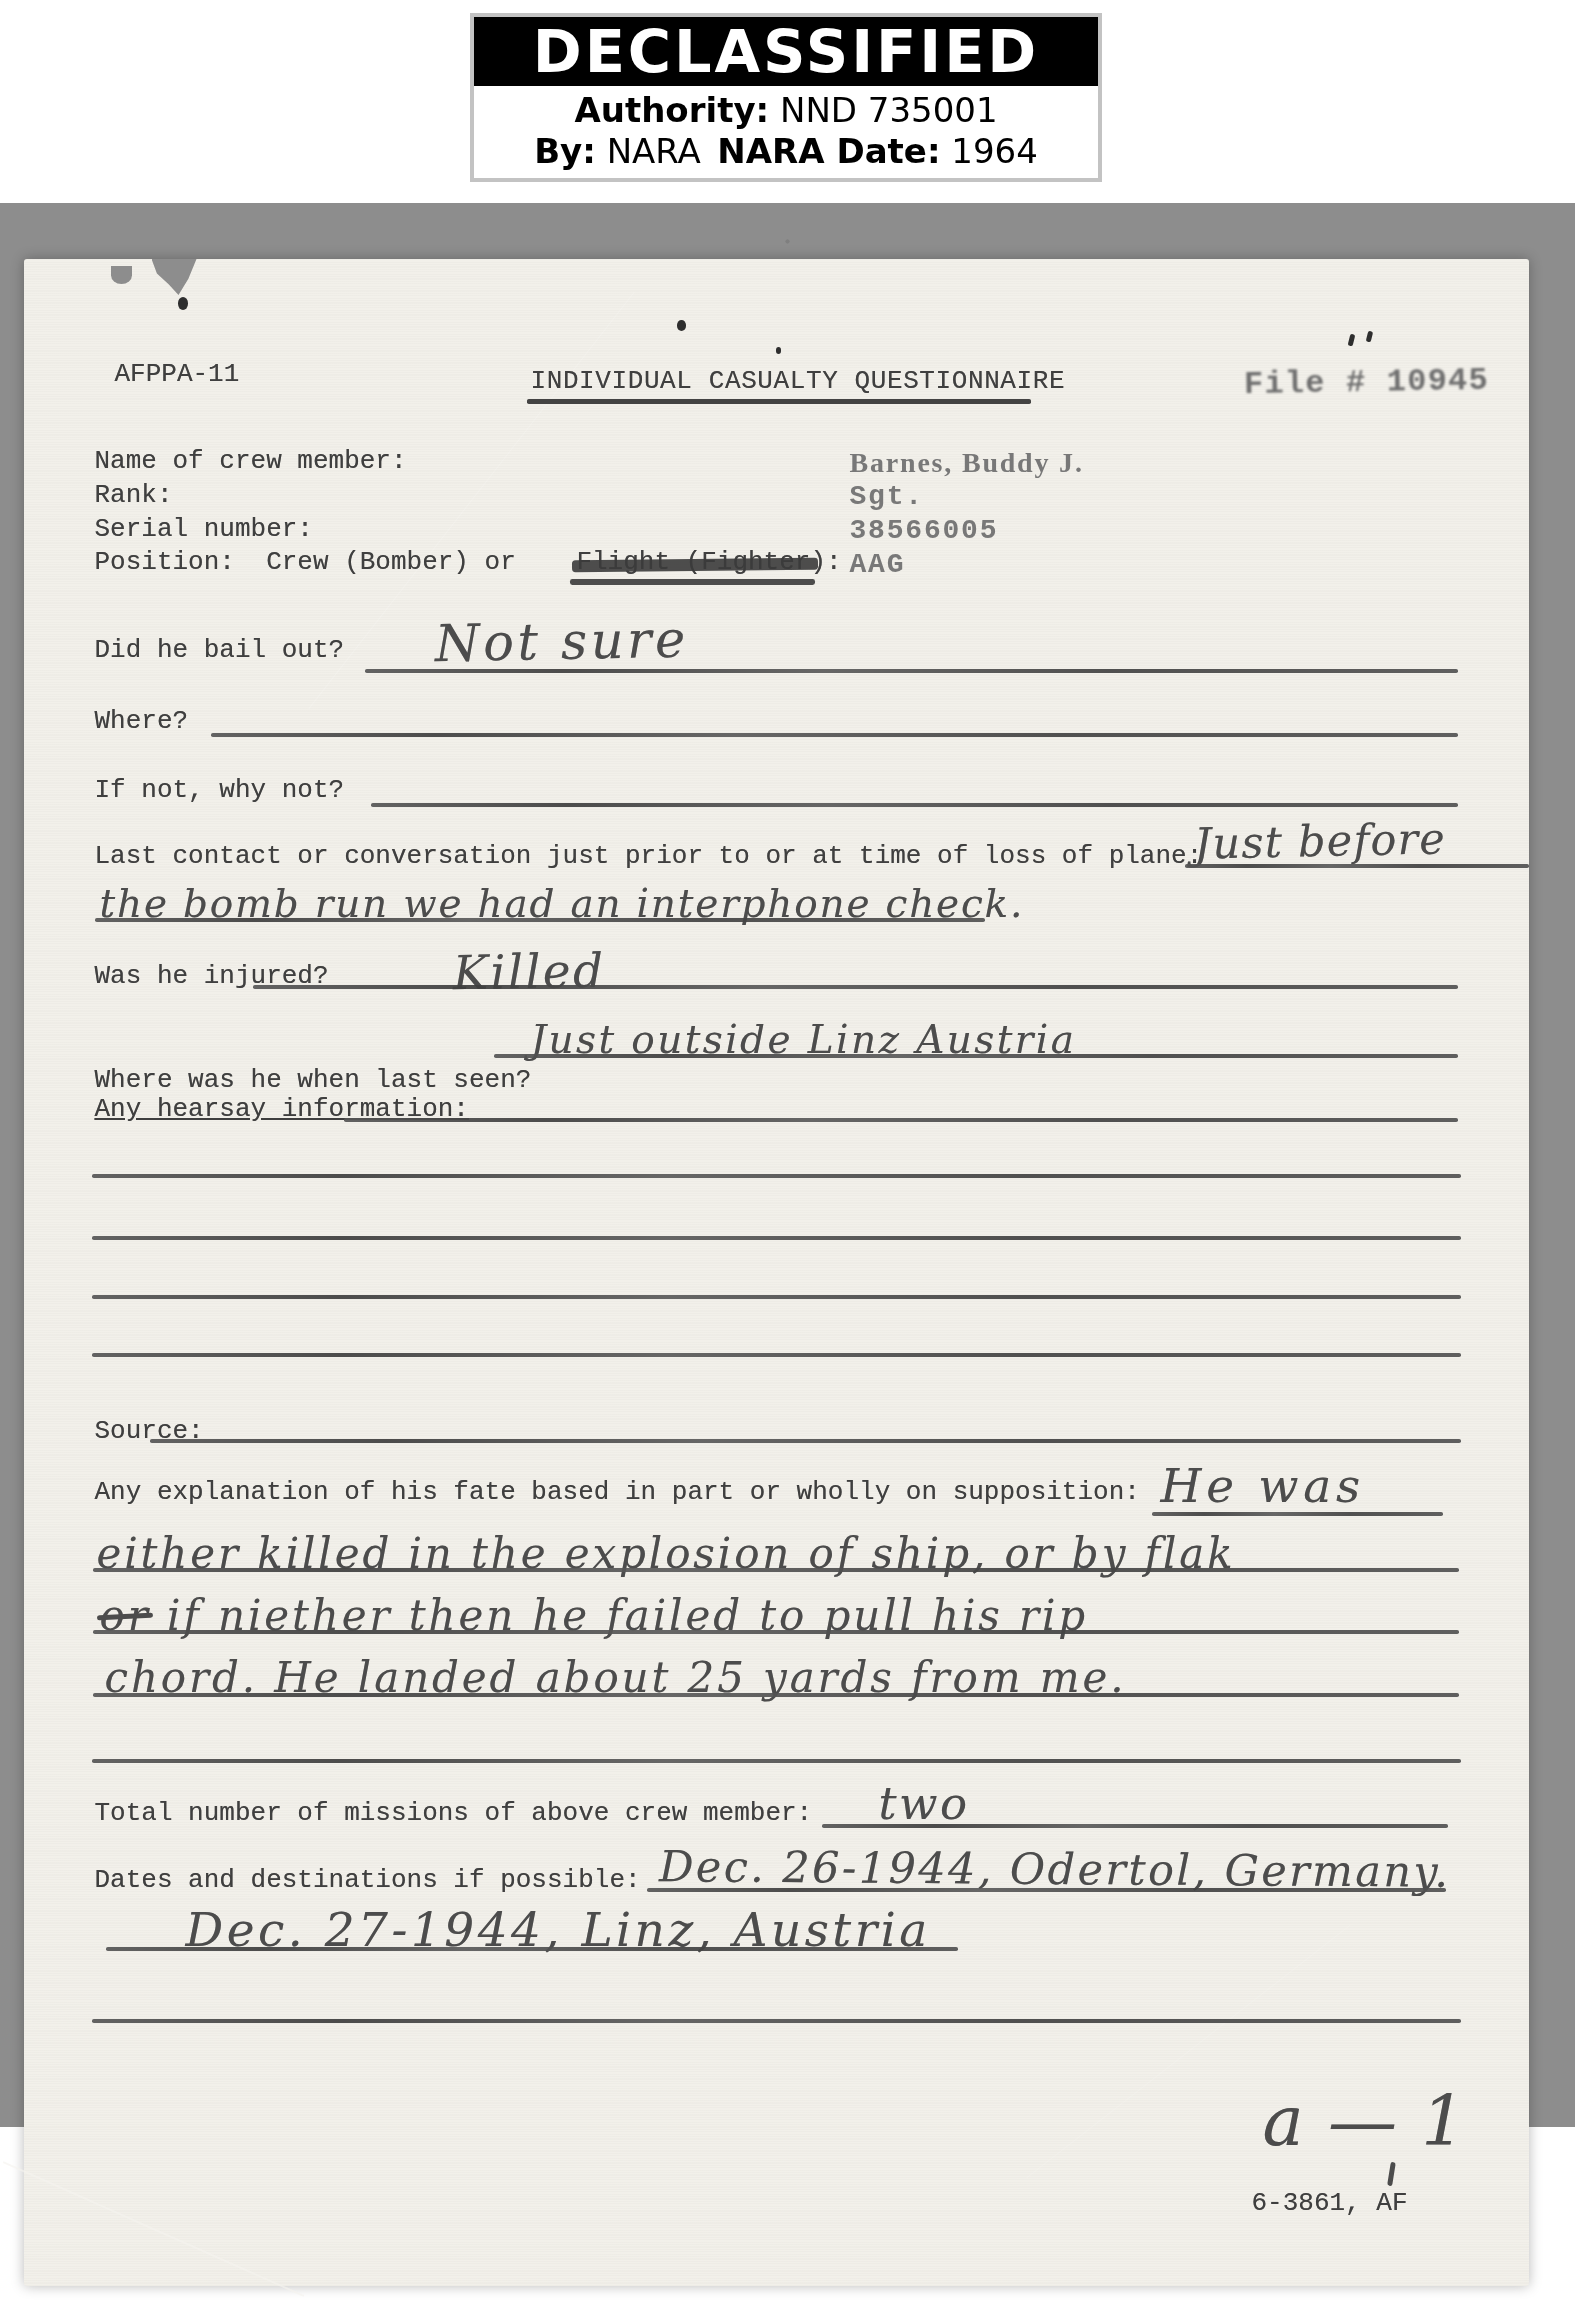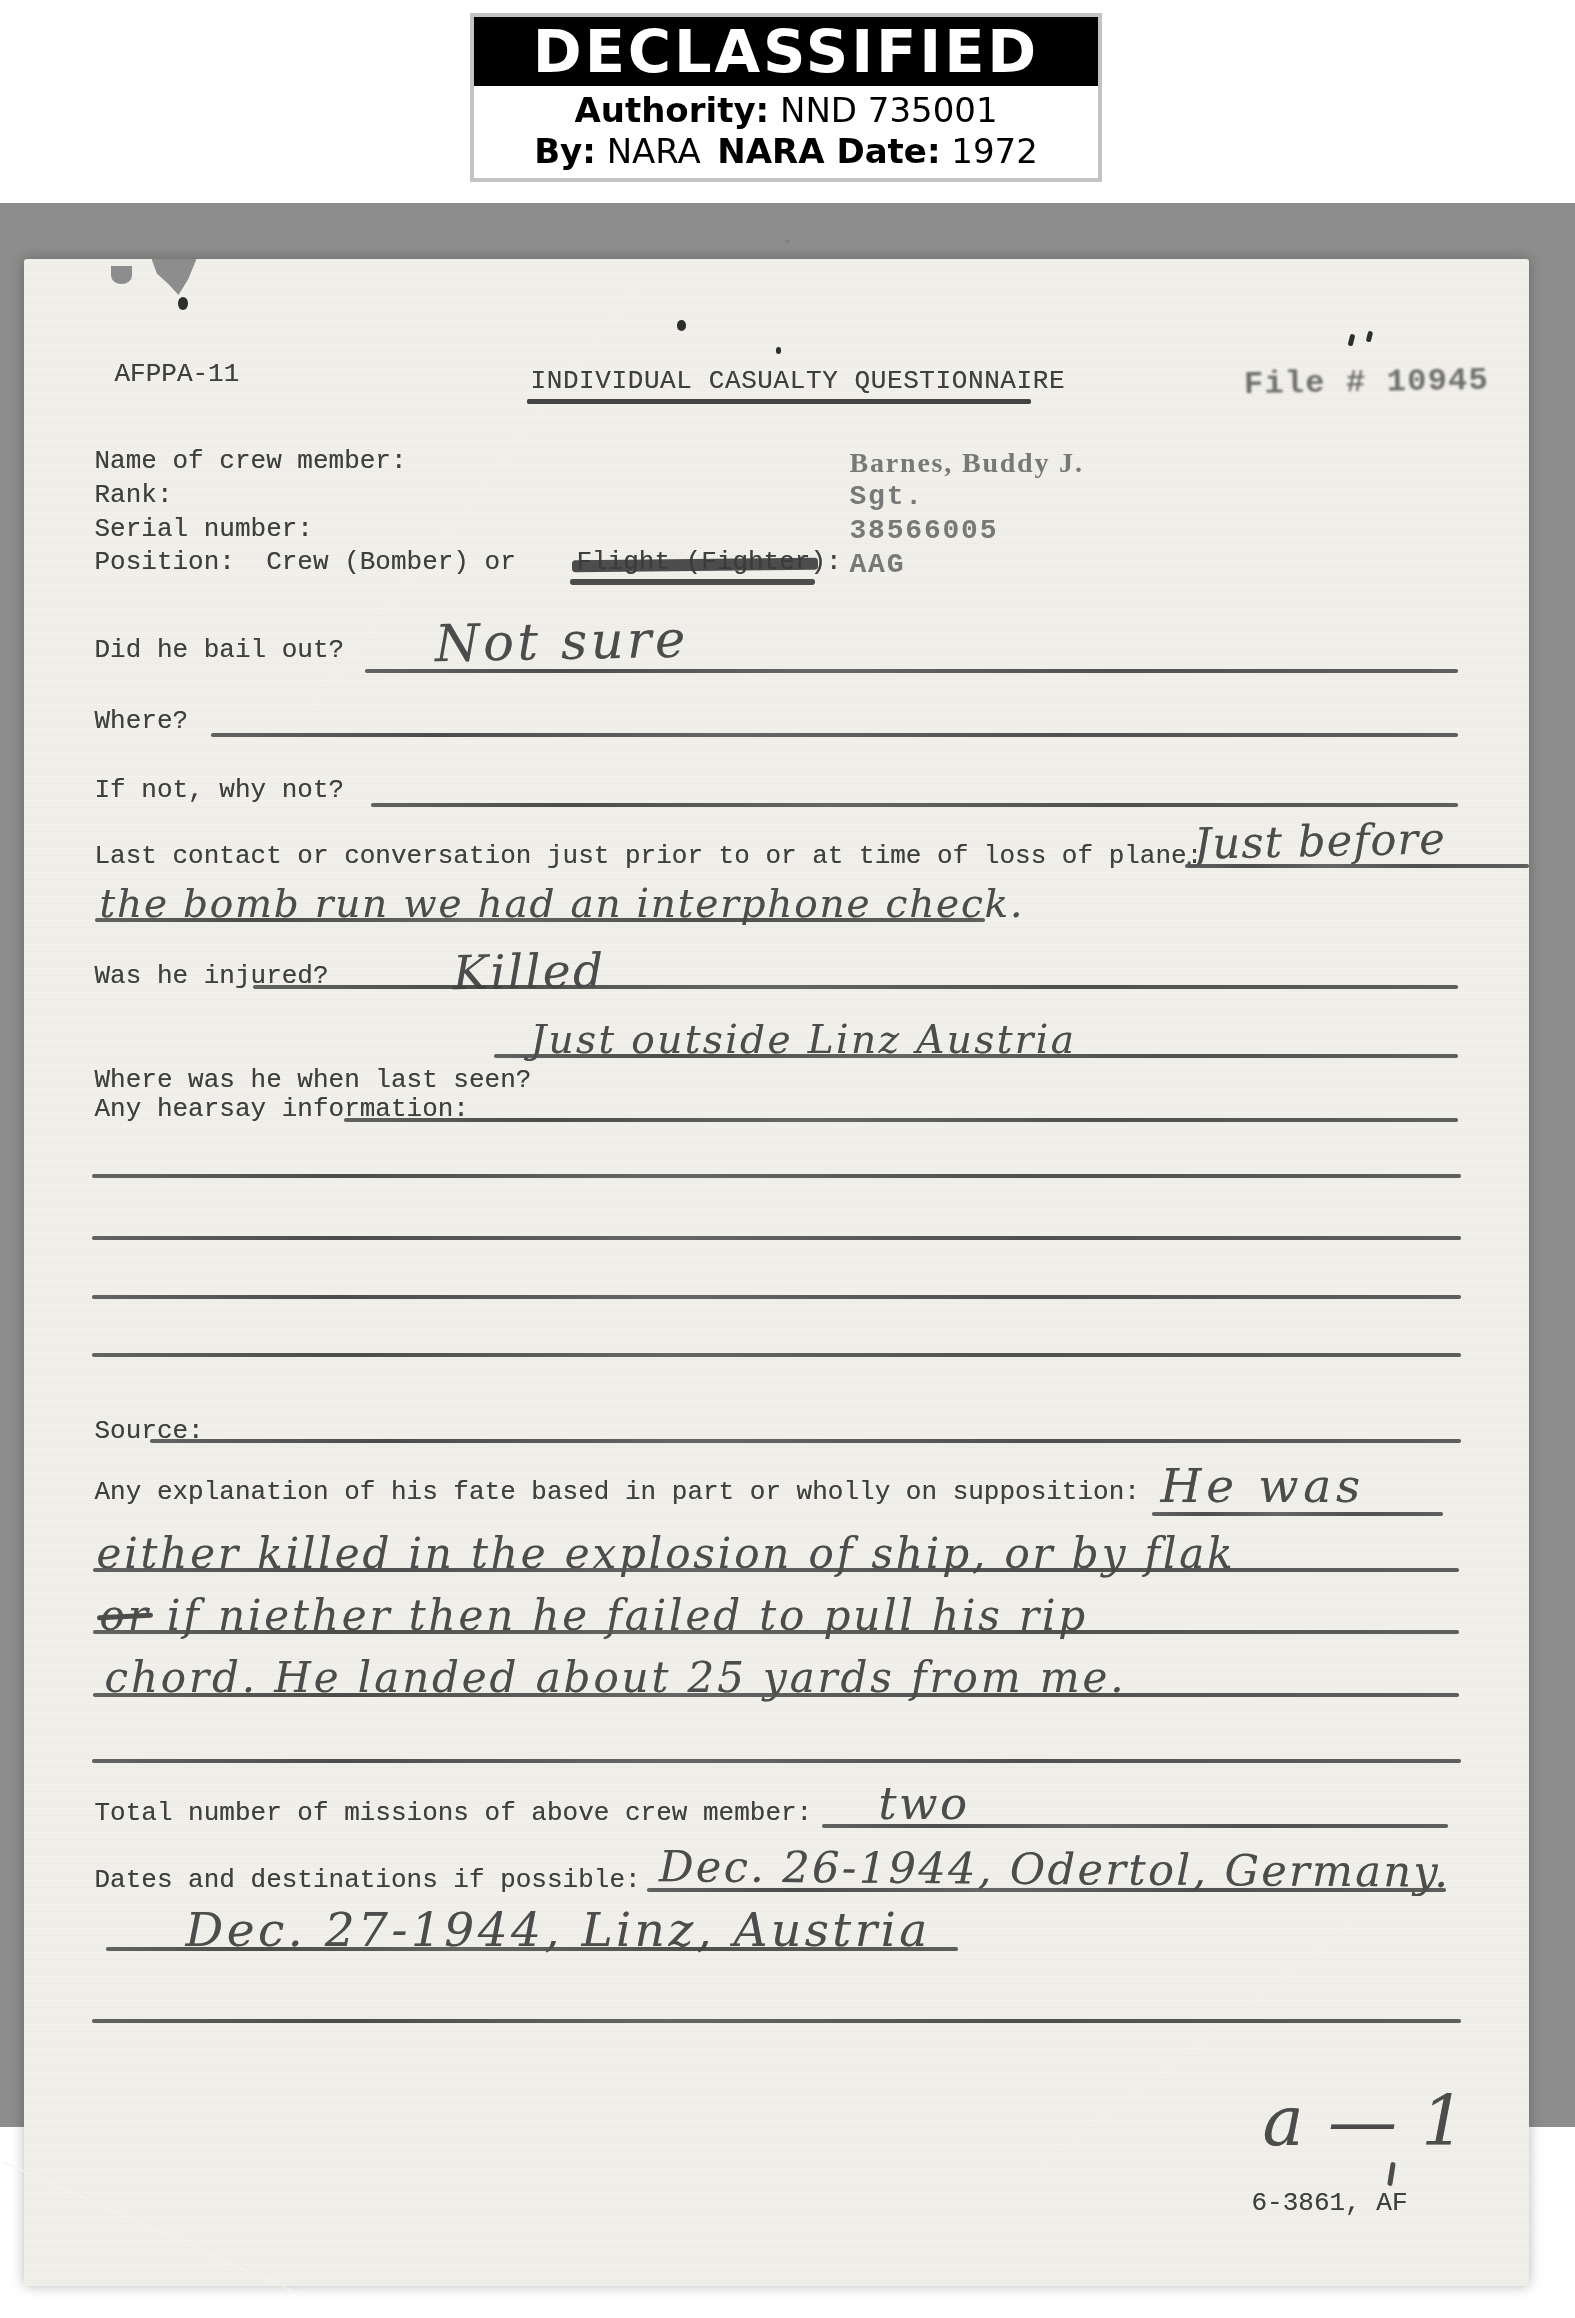--- a/index.html
+++ b/index.html
@@ -66,21 +66,21 @@
   .crease{position:absolute;background:rgba(245,243,238,.65);height:1.8px;}
 </style>
 </head>
 <body>
 
 <div class="canvas">
 
   <div class="decl">
     <div class="decl-bar">DECLASSIFIED</div>
     <div class="decl-l1"><span class="b">Authority:</span> <span>NND 735001</span></div>
-    <div class="decl-l2"><span class="b">By:</span> <span>NARA</span><span class="sp"></span><span class="b">NARA Date:</span> <span>1972</span></div>
+    <div class="decl-l2"><span class="b">By:</span> <span>NARA</span><span class="sp"></span><span class="b">NARA Date:</span> <span>1964</span></div>
   </div>
 
   <div class="scan">
     <div class="paper">
 
       <div class="notch" style="left:128px;top:0;width:45px;height:36px;clip-path:polygon(0 0,100% 0,82% 55%,60% 100%,38% 70%,12% 40%);"></div>
       <div class="notch" style="left:87px;top:7px;width:21px;height:17.6px;border-radius:0 0 60% 60%;"></div>
       <div class="dot" style="left:154px;top:38px;width:10.6px;height:13px;"></div>
       <div class="dot" style="left:653px;top:61px;width:9.4px;height:10.6px;"></div>
       <div class="dot" style="left:752px;top:88px;width:5.9px;height:7px;"></div>
@@ -122,21 +122,21 @@
       <div class="rule" style="left:71px;top:659px;width:890px;"></div>
 
       <div class="tw" style="left:71px;top:702px;">Was he injured?</div>
       <div class="hand" style="left:429px;top:685px;font-size:47px;letter-spacing:2.4px;transform:rotate(-1deg);">Killed</div>
       <div class="rule" style="left:229px;top:726px;width:1205px;"></div>
 
       <div class="tw" style="left:71px;top:806px;">Where was he when last seen?</div>
       <div class="hand" style="left:507px;top:758px;font-size:39px;letter-spacing:2.4px;">Just outside Linz Austria</div>
       <div class="rule" style="left:470px;top:795px;width:964px;"></div>
 
-      <div class="tw" style="left:71px;top:835px;">Any hearsay information:</div>
+      <div class="tw" style="left:71px;top:835px;text-decoration:underline;">Any hearsay information:</div>
       <div class="rule" style="left:320px;top:859px;width:1114px;"></div>
       <div class="rule" style="left:68px;top:915px;width:1369px;"></div>
       <div class="rule" style="left:68px;top:977px;width:1369px;"></div>
       <div class="rule" style="left:68px;top:1036px;width:1369px;"></div>
       <div class="rule" style="left:68px;top:1094px;width:1369px;"></div>
 
       <div class="tw" style="left:71px;top:1157px;">Source:</div>
       <div class="rule" style="left:126px;top:1180px;width:1311px;"></div>
 
       <div class="tw" style="left:71px;top:1218px;">Any explanation of his fate based in part or wholly on supposition:</div>

